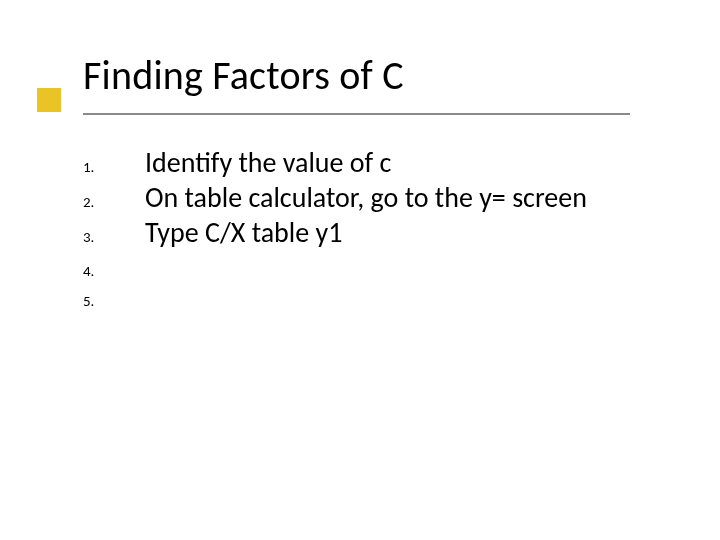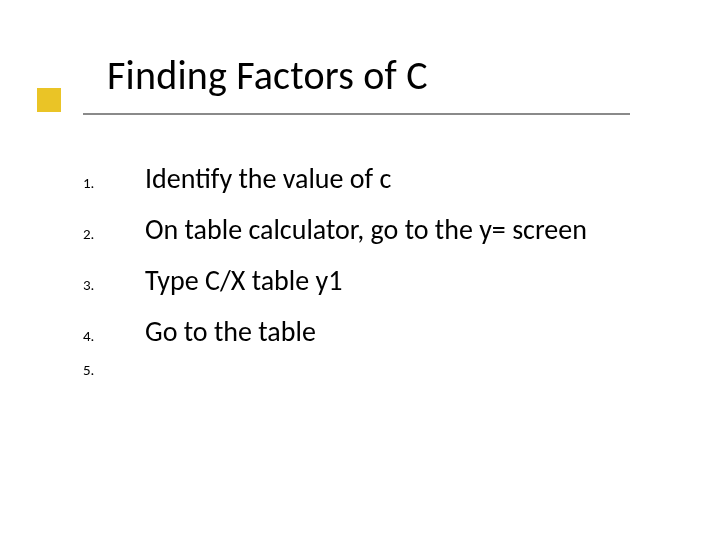--- a/index.html
+++ b/index.html
@@ -24,21 +24,20 @@
     top: 88px;
     width: 24px;
     height: 24px;
     background: #eac426;
   }
   .title-block {
     position: absolute;
     left: 83px;
     top: 54px;
     right: 40px;
-    margin-left: 24px;
   }
   .title {
     font-size: 40px;
     font-weight: 400;
     line-height: 1.1;
     margin: 0 0 6px 0;
     letter-spacing: 0.2px;
   }
   .title-underline {
     position: absolute;
@@ -70,21 +69,20 @@
     flex: 0 0 62px;
     font-size: 15px;
     color: #000;
     text-align: left;
     padding-top: 12px;
   }
   .txt {
     font-size: 28px;
     line-height: 1.25;
     color: #000;
-    margin-top: 16px;
   }
 </style>
 </head>
 <body>
 
 <div class="slide">
 
   <div class="accent-square"></div>
 
   <div class="title-block">
@@ -101,21 +99,20 @@
       <li>
         <span class="num">2.</span>
         <span class="txt">On table calculator, go to the y= screen</span>
       </li>
       <li>
         <span class="num">3.</span>
         <span class="txt">Type C/X table y1</span>
       </li>
       <li>
         <span class="num">4.</span>
-        <span class="txt">Go to the table</span>
       </li>
       <li>
         <span class="num">5.</span>
       </li>
     </ol>
   </div>
 
 </div>
 
 </body></html>

